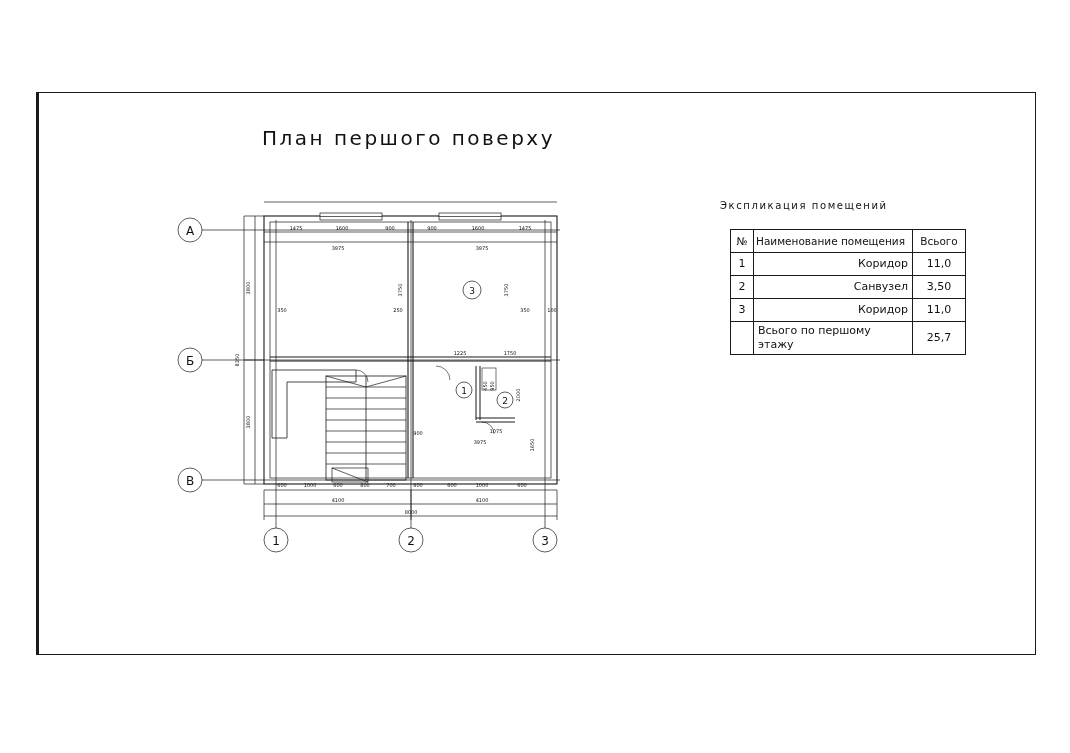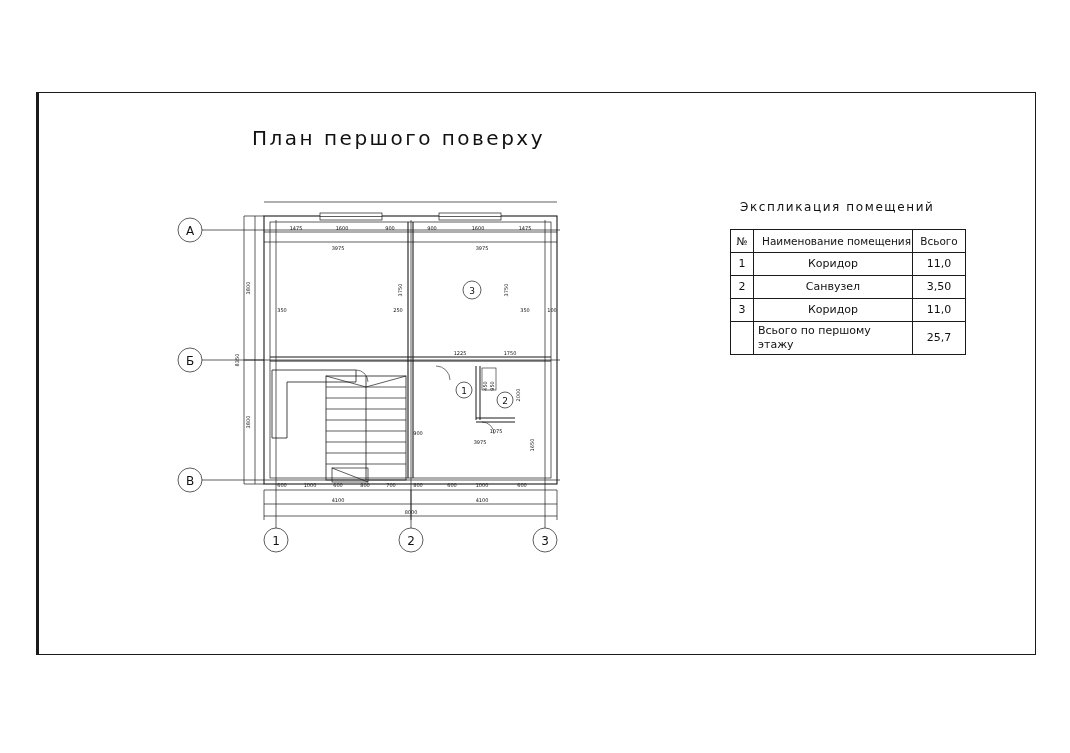--- a/index.html
+++ b/index.html
@@ -35,35 +35,35 @@
     position: absolute;
     left: 36px;
     top: 92px;
     width: 3px;
     height: 563px;
     background: #1a1a1a;
   }
 
   .plan-title {
     position: absolute;
-    left: 252px;
+    left: 262px;
     top: 126px;
     font-size: 20px;
     letter-spacing: 2.5px;
     color: #111;
     white-space: nowrap;
     font-family: "DejaVu Sans", sans-serif;
   }
 
   
   .expl-title {
     position: absolute;
-    left: 740px;
+    left: 720px;
     top: 200px;
-    font-size: 12px;
+    font-size: 10px;
     letter-spacing: 1.6px;
     color: #111;
     white-space: nowrap;
   }
   table.expl {
     position: absolute;
     left: 730px;
     top: 229px;
     border-collapse: collapse;
     font-size: 11px;
@@ -71,24 +71,24 @@
     background: #fff;
   }
   table.expl td {
     border: 1px solid #1a1a1a;
     padding: 2px 4px;
     height: 18px;
     line-height: 14px;
     vertical-align: middle;
   }
   table.expl td.c-num { width: 14px; text-align: center; }
-  table.expl td.c-name { width: 150px; text-align: center; }
+  table.expl td.c-name { width: 150px; text-align: right; }
   table.expl td.c-area { width: 44px; text-align: center; }
   table.expl tr.head td { text-align: center; font-size: 10.5px; padding: 2px 1px;}
-  table.expl tr.head td.c-name { text-align: right; padding-left: 2px;}
+  table.expl tr.head td.c-name { text-align: left; padding-left: 2px;}
   table.expl td.total-label { text-align: left; margin-top: 37px; }
 
   
   .plan {
     position: absolute;
     left: 160px;
     top: 190px;
     width: 430px;
     height: 380px;
   }

